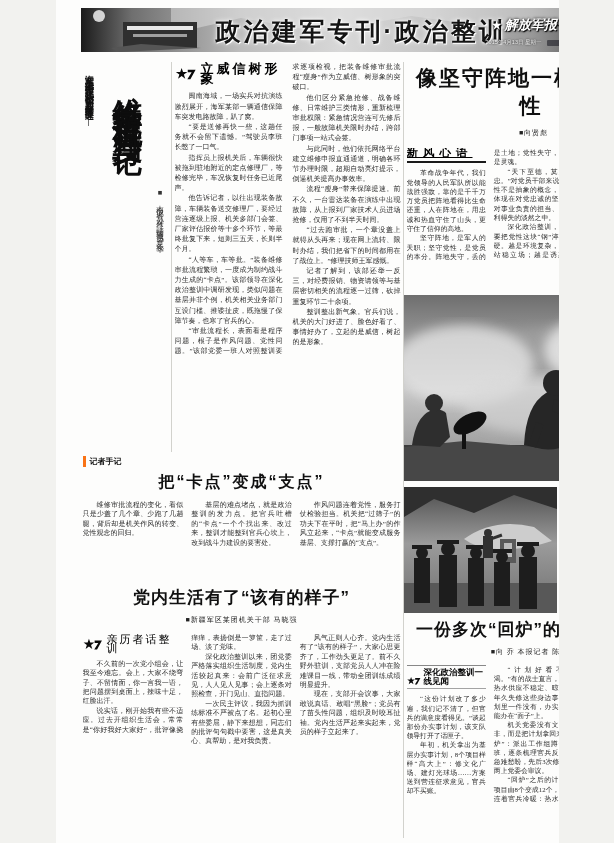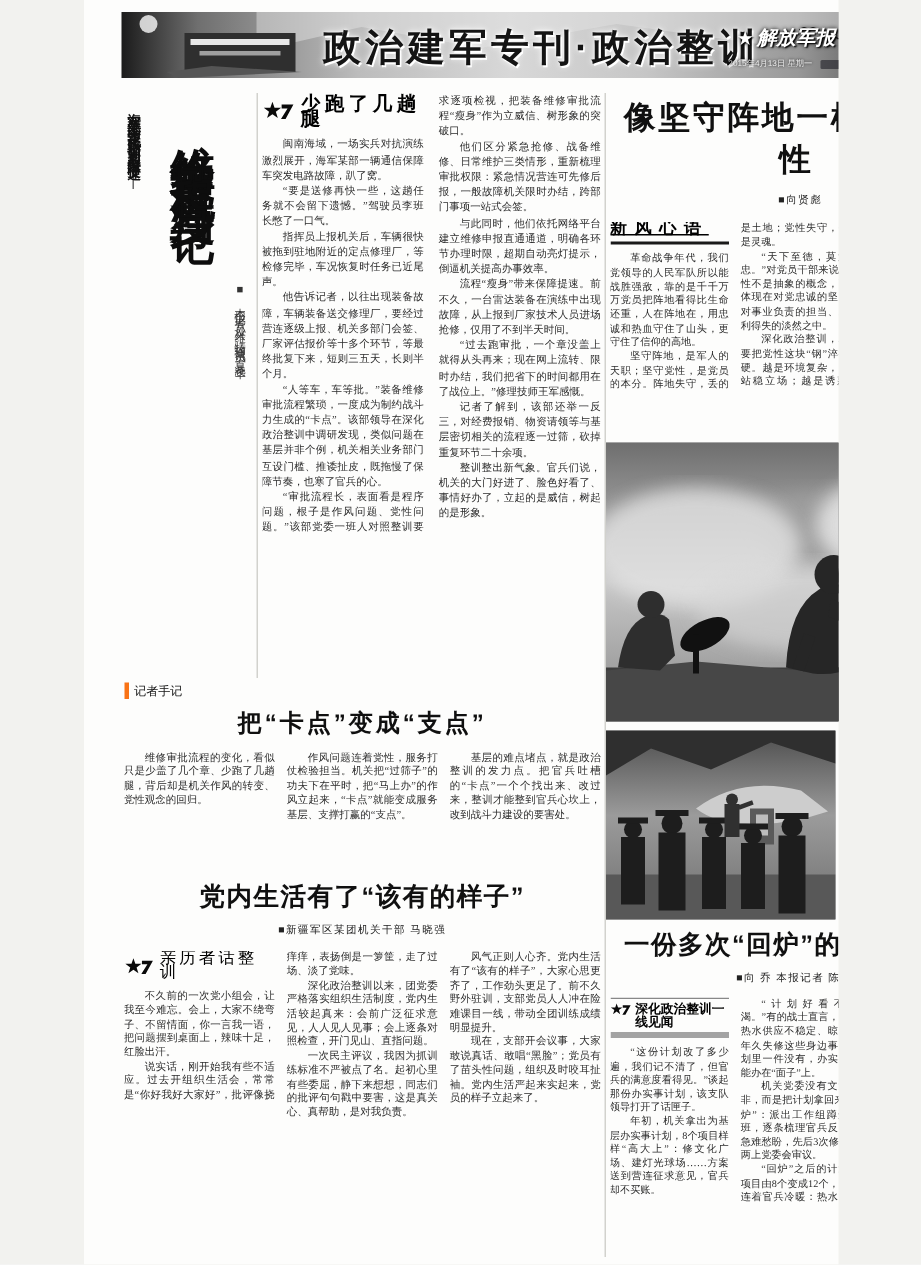--- a/index.html
+++ b/index.html
@@ -50,35 +50,35 @@
   .photo{position:absolute;display:block;margin:0;background:#777;}
   .photo-1{left:348px;top:295px;width:250px;height:186px;}
   .photo-2{left:348px;top:487px;width:153px;height:126px;}
   .captions{position:absolute;left:508px;top:489px;width:97px;height:124px;font-size:6.5px;line-height:8.6px;}
   .cap{margin:0 0 4px 0;text-align:justify;}
   .cap b{font-weight:bold;}
   .credit{text-align:right;font-weight:bold;margin:2px 0 8px 0;}
   
   .reporter-note{position:absolute;left:27px;top:450px;width:318px;}
   .note-tag{display:inline-block;border-left:3px solid #f97316;padding-left:4px;
-    font-family:"Liberation Sans",sans-serif;font-size:8px;font-weight:normal;color:#111;}
+    font-family:"Liberation Sans",sans-serif;font-size:8px;font-weight:bold;color:#111;}
   .reporter-note h3{margin:4px 0 8px 0;text-align:center;font-size:16px;font-weight:900;letter-spacing:2px;}
   .note-body{height:84px;font-size:7px;line-height:9.4px;}
   
   .party-life{position:absolute;left:27px;top:584px;width:318px;}
   .party-life h3{margin:2px 0 6px 0;text-align:center;font-size:17px;font-weight:900;letter-spacing:1px;}
   .pl-body{margin-top:9px;height:196px;font-size:7px;line-height:9.4px;}
   .exp-head{display:flex;align-items:center;gap:4px;font-family:"Liberation Sans",sans-serif;
     font-size:11px;font-weight:normal;letter-spacing:2px;margin:1px 0 6px 0;break-inside:avoid;color:#000;}
   
   .plan-article{position:absolute;left:351px;top:616px;width:254px;}
   .plan-article h3{margin:2px 0 6px 0;text-align:center;font-size:17px;font-weight:700;letter-spacing:1px;}
   .plan-body{margin-top:8px;height:162px;font-size:6.8px;line-height:9.2px;}
-  .mini-head{display:flex;align-items:flex-start;gap:3px;font-family:"Liberation Sans",sans-serif;
-    font-size:8.5px;font-weight:bold;border-top:1px solid #888;border-bottom:4px solid #a3a3a3;
+  .mini-head{display:flex;align-items:flex-end;gap:3px;font-family:"Liberation Sans",sans-serif;
+    font-size:8.5px;font-weight:bold;border-top:1px solid #888;border-bottom:1px solid #a3a3a3;
     padding:2px 0;margin-bottom:5px;break-inside:avoid;color:#000;}
   .star-svg{flex:none;}
 </style>
 </head>
 <body>
 
 <div class="page">
 
   <header class="banner">
     <svg class="banner-art" width="564" height="44" viewBox="0 0 564 44">
@@ -122,21 +122,21 @@
     <div class="vert-byline">■本报记者 孙兴维 特约通讯员 夏凌华</div>
   </section>
 
   <section class="lead-article">
     <div class="cols2" style="height:392px;">
       <div class="sec-head">
         <svg class="star-svg" width="22" height="14" viewBox="0 0 24 16">
           <polygon fill="#0a0a0a" points="7,1 8.6,5.6 13.6,5.6 9.6,8.6 11.1,13.4 7,10.4 2.9,13.4 4.4,8.6 0.4,5.6 5.4,5.6"></polygon>
           <polygon fill="#0a0a0a" points="14,3 23,3 17,14 13.5,14 18.5,6 14,6"></polygon>
         </svg>
-        <span>少跑了几趟腿</span>
+        <span>立威信树形象</span>
       </div>
     <p class="para">闽南海域，一场实兵对抗演练激烈展开，海军某部一辆通信保障车突发电路故障，趴了窝。</p>
         <p class="para">“要是送修再快一些，这趟任务就不会留下遗憾。”驾驶员李班长憋了一口气。</p>
         <p class="para">指挥员上报机关后，车辆很快被拖到驻地附近的定点修理厂，等检修完毕，车况恢复时任务已近尾声。</p>
         <p class="para">他告诉记者，以往出现装备故障，车辆装备送交修理厂，要经过营连逐级上报、机关多部门会签、厂家评估报价等十多个环节，等最终批复下来，短则三五天，长则半个月。</p>
         <p class="para">“人等车，车等批。”装备维修审批流程繁琐，一度成为制约战斗力生成的“卡点”。该部领导在深化政治整训中调研发现，类似问题在基层并非个例，机关相关业务部门互设门槛、推诿扯皮，既拖慢了保障节奏，也寒了官兵的心。</p>
         <p class="para">“审批流程长，表面看是程序问题，根子是作风问题、党性问题。”该部党委一班人对照整训要求逐项检视，把装备维修审批流程“瘦身”作为立威信、树形象的突破口。</p>
         <p class="para">他们区分紧急抢修、战备维修、日常维护三类情形，重新梳理审批权限：紧急情况营连可先修后报，一般故障机关限时办结，跨部门事项一站式会签。</p>
         <p class="para">与此同时，他们依托网络平台建立维修申报直通通道，明确各环节办理时限，超期自动亮灯提示，倒逼机关提高办事效率。</p>
         <p class="para">流程“瘦身”带来保障提速。前不久，一台雷达装备在演练中出现故障，从上报到厂家技术人员进场抢修，仅用了不到半天时间。</p>
@@ -259,22 +259,22 @@
       <b>左图：</b><span>3月上旬，武警广西总队桂林支队组织官兵来到红军长征突破湘江战役纪念碑园，缅怀革命先烈、接受党性教育。</span>
     </p>
     <div class="credit">廖德华摄</div>
   </div>
 
   <section class="reporter-note">
     <span class="note-tag">记者手记</span>
     <h3>把“卡点”变成“支点”</h3>
     <div class="cols3 note-body">
         <p class="para">维修审批流程的变化，看似只是少盖了几个章、少跑了几趟腿，背后却是机关作风的转变、党性观念的回归。</p>
+        <p class="para">基层的难点堵点，就是政治整训的发力点。把官兵吐槽的“卡点”一个个找出来、改过来，整训才能整到官兵心坎上，改到战斗力建设的要害处。</p>
         <p class="para">作风问题连着党性，服务打仗检验担当。机关把“过筛子”的功夫下在平时，把“马上办”的作风立起来，“卡点”就能变成服务基层、支撑打赢的“支点”。</p>
-        <p class="para">基层的难点堵点，就是政治整训的发力点。把官兵吐槽的“卡点”一个个找出来、改过来，整训才能整到官兵心坎上，改到战斗力建设的要害处。</p>
       </div>
   </section>
 
   <section class="party-life">
     <h3>党内生活有了“该有的样子”</h3>
     <div class="byline">■新疆军区某团机关干部 马晓强</div>
     <div class="cols3 pl-body">
       <div class="exp-head">
         <svg class="star-svg" width="20" height="13" viewBox="0 0 24 16">
           <polygon fill="#0a0a0a" points="7,1 8.6,5.6 13.6,5.6 9.6,8.6 11.1,13.4 7,10.4 2.9,13.4 4.4,8.6 0.4,5.6 5.4,5.6"></polygon>

